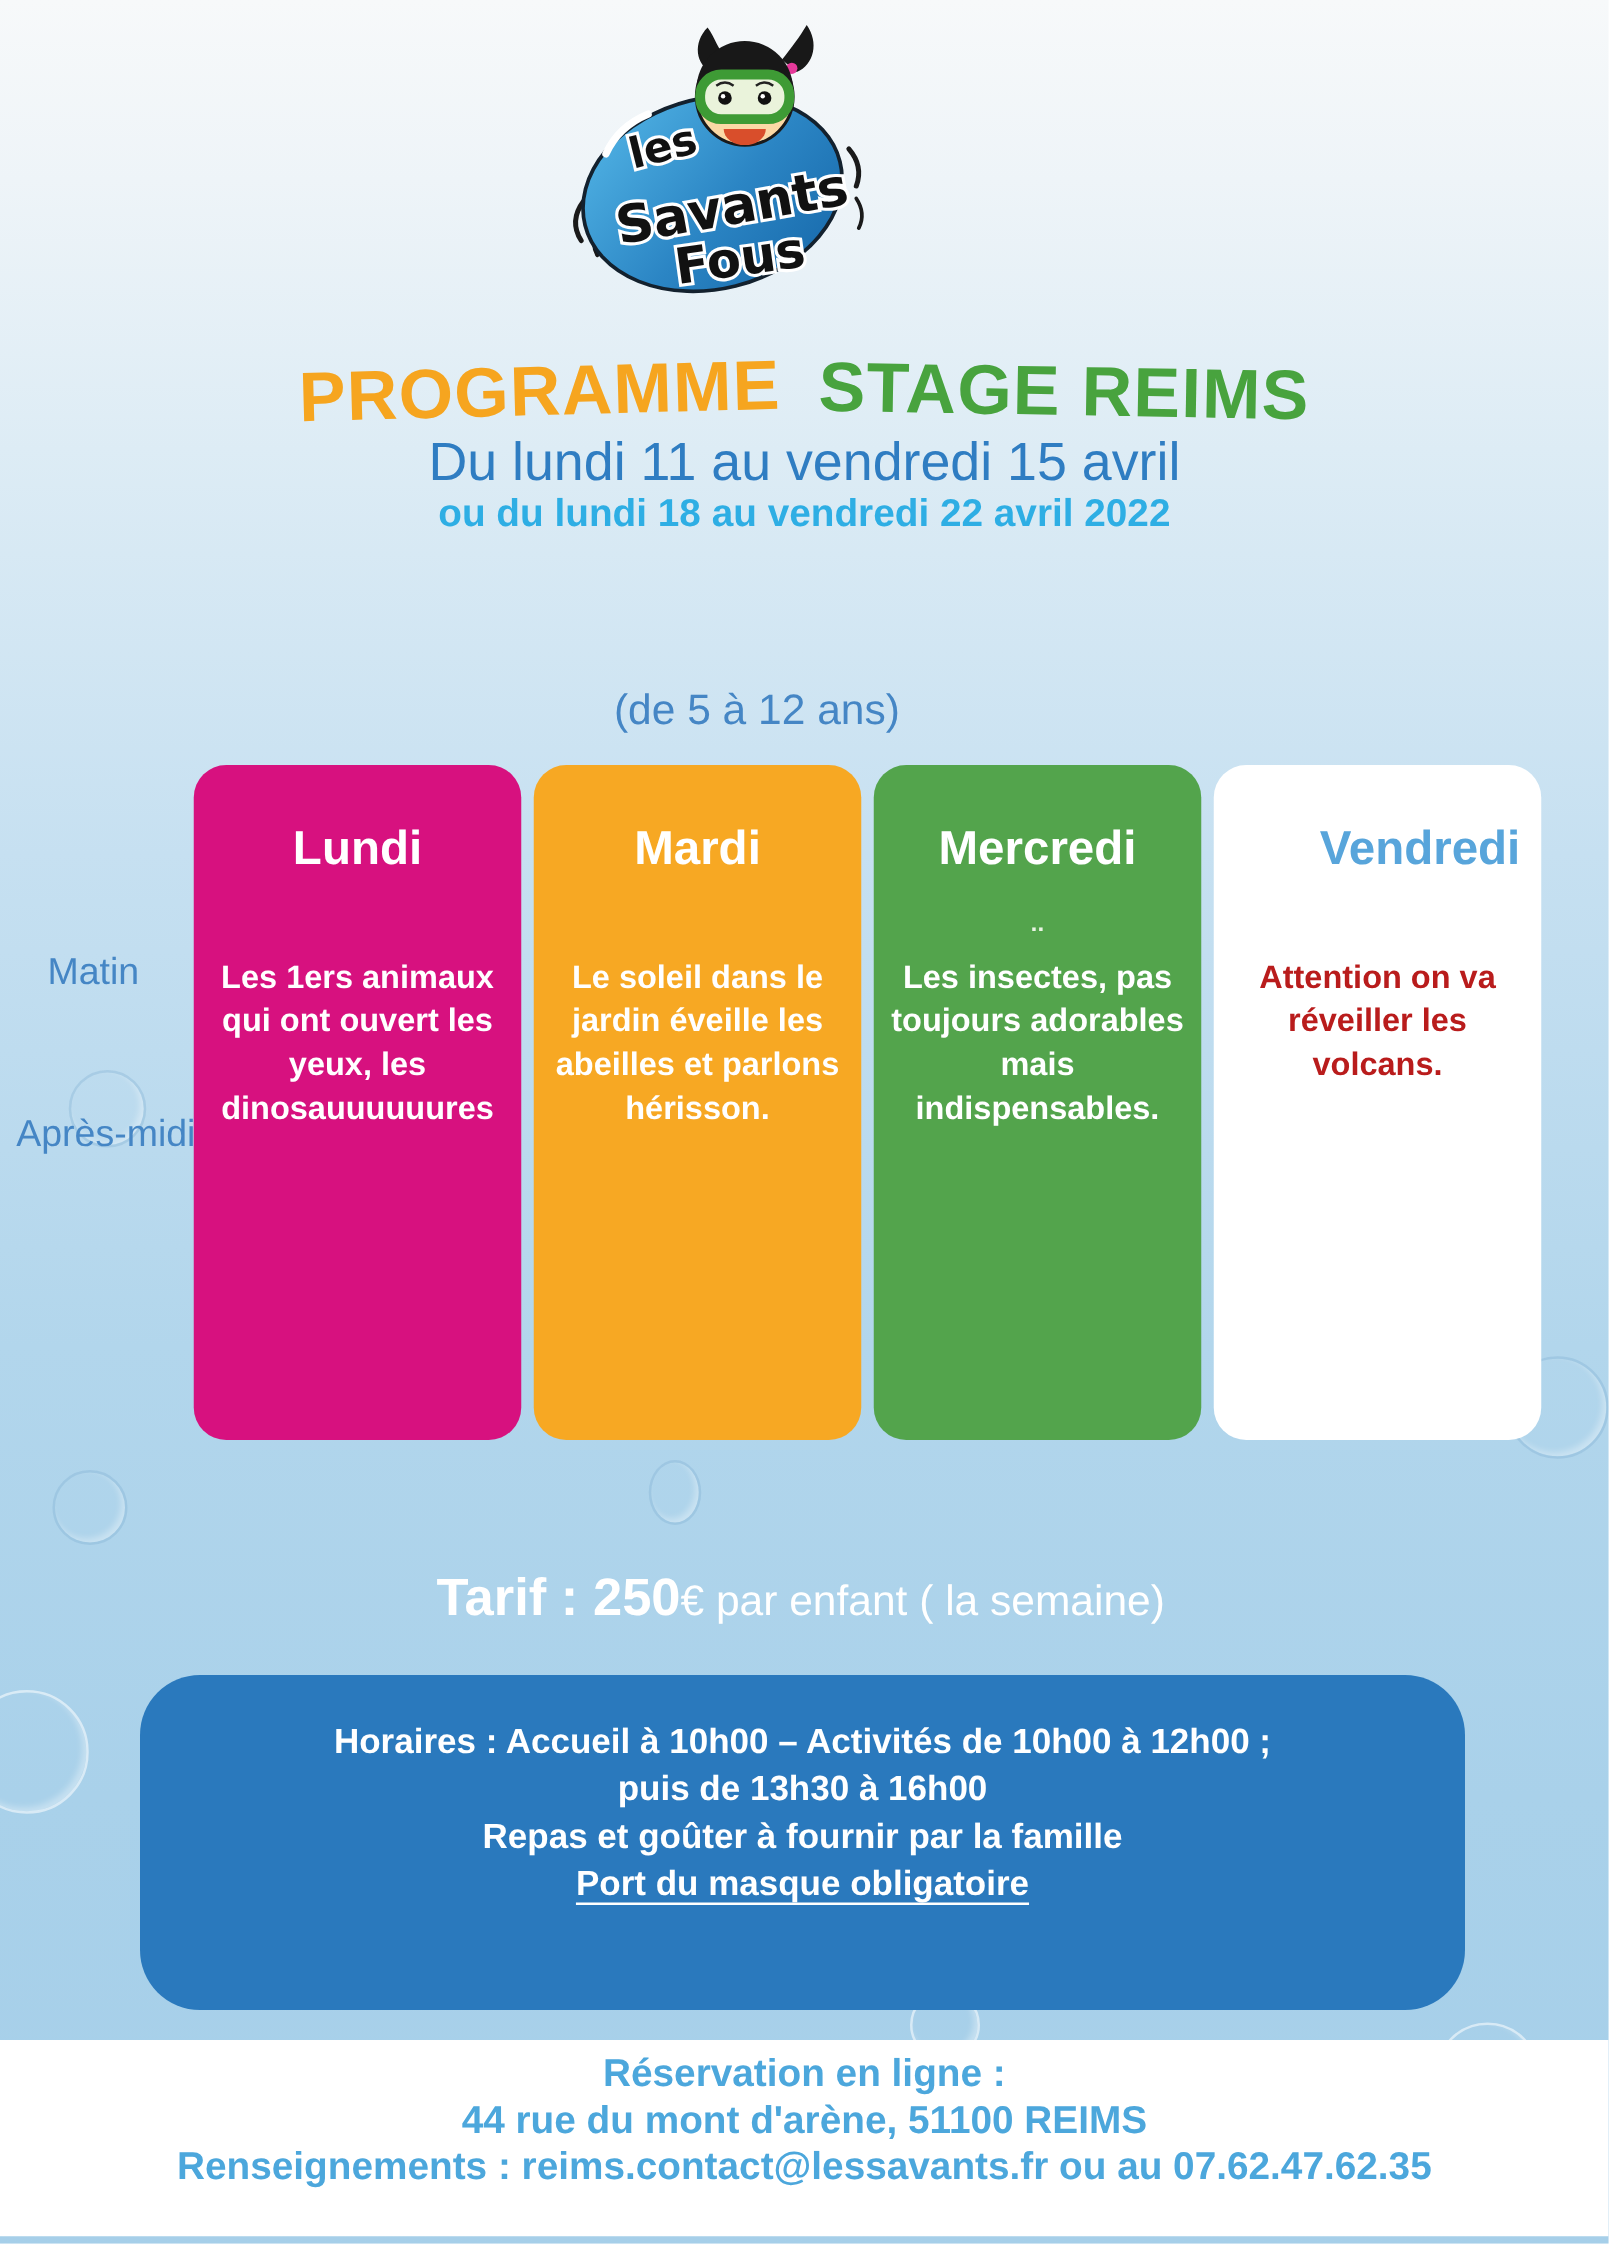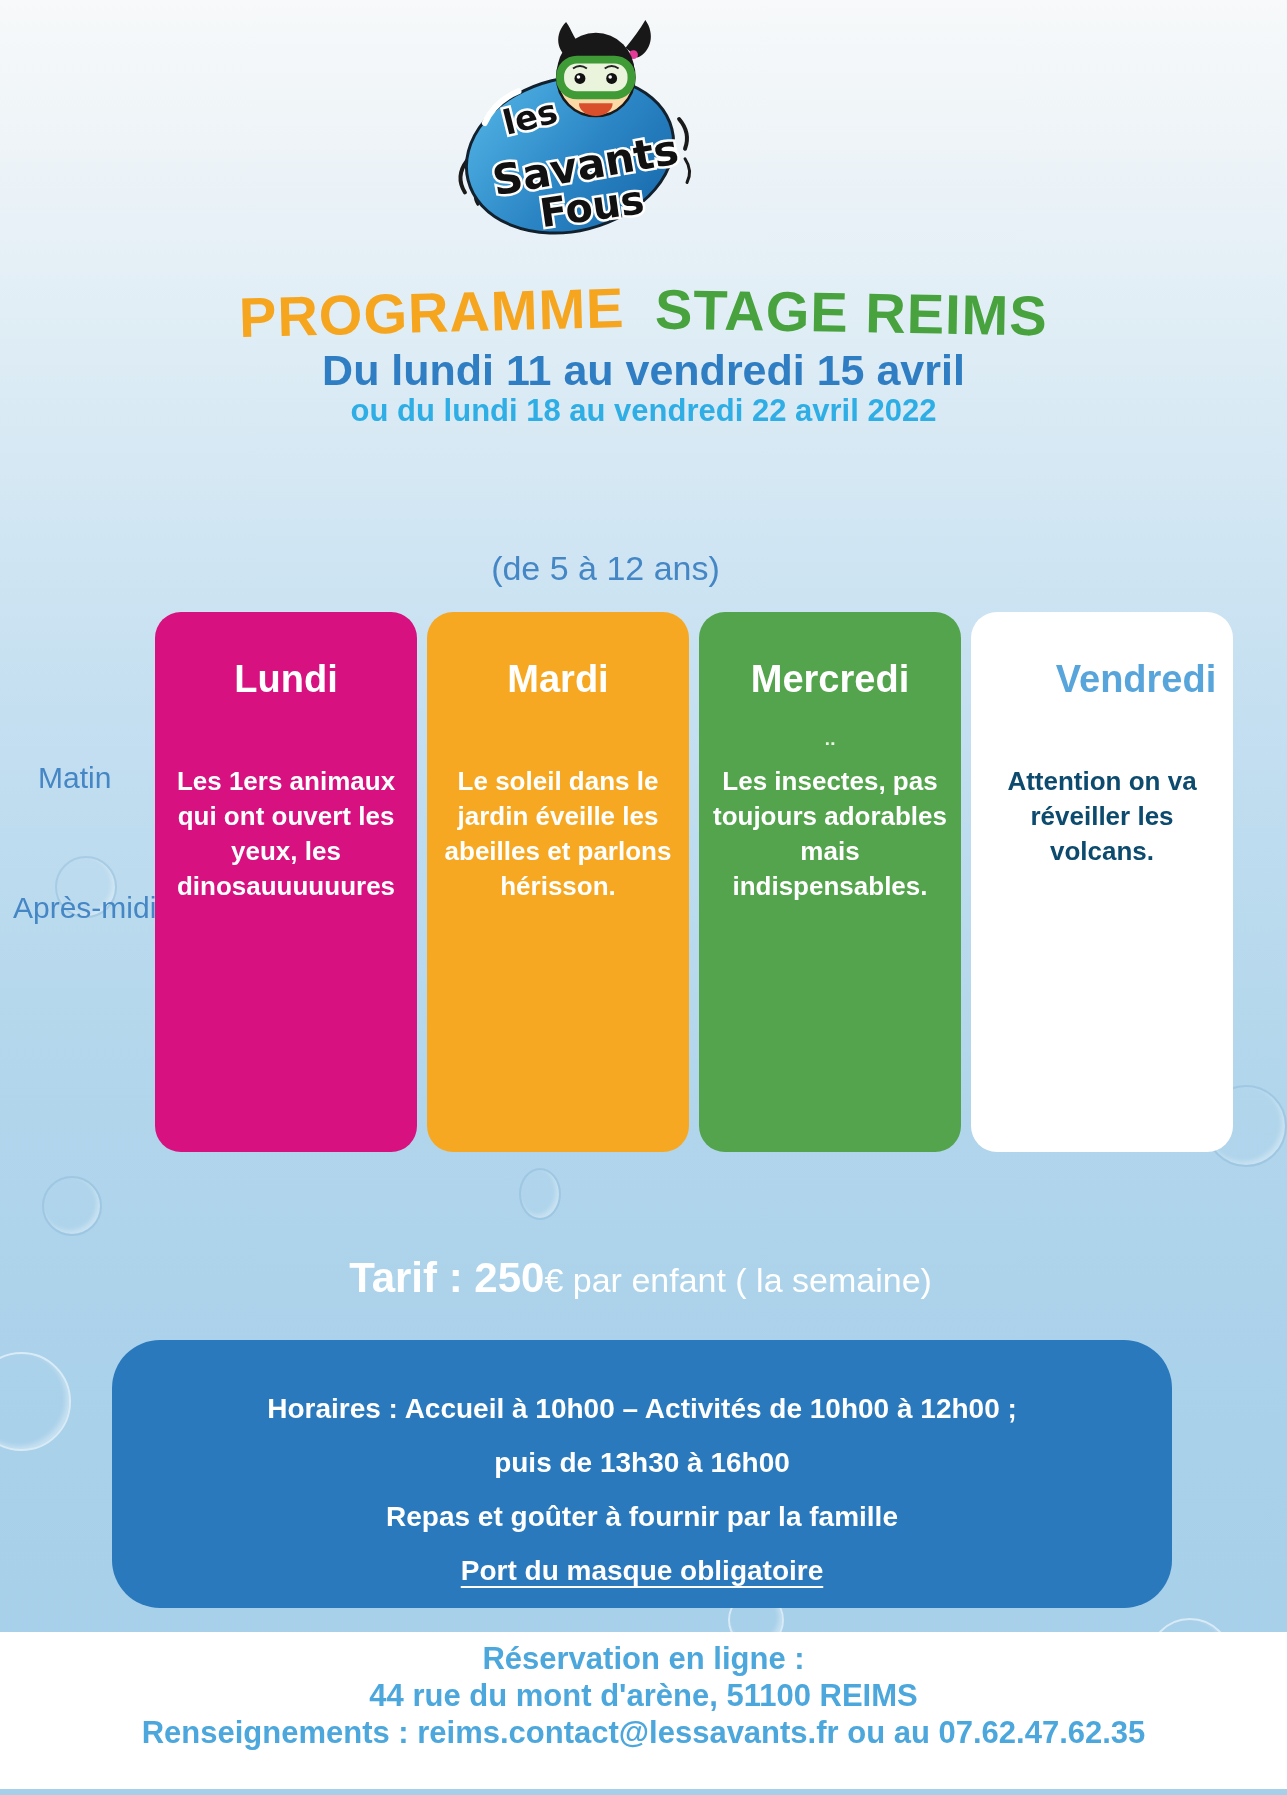--- a/index.html
+++ b/index.html
@@ -13,56 +13,56 @@
             box-shadow: inset -3px -3px 5px rgba(255,255,255,.35); z-index:1; }
   .bubble.light { border-color: rgba(255,255,255,.55); }
   
   .logo { position:absolute; left:448px; top:14px; width:250px; height:228px; z-index:3; }
   
   .title { position:absolute; left:0; top:280px; width:100%; text-align:center;
            font-size:56px; font-weight:bold; letter-spacing:1px; z-index:2; }
   .title .t1 { color:#f6a51f; display:inline-block; transform:rotate(-1.5deg); }
   .title .t2 { color:#48a33e; display:inline-block; transform:rotate(1deg); margin-left:14px; }
   .date1 { position:absolute; left:0; top:346px; width:100%; text-align:center;
-           color:#2f7dc2; font-size:43px; font-weight:bold; z-index:2; }
+           color:#2f7dc2; font-size:43px; font-weight:normal; z-index:2; }
   .date2 { position:absolute; left:0; top:393px; width:100%; text-align:center;
            color:#2eaee4; font-size:31px; font-weight:bold; z-index:2; }
   .age   { position:absolute; left:0; top:549px; width:100%; text-align:center;
            transform:translateX(-38px); color:#4586c5; font-size:34px; font-weight:400; z-index:2; }
   
   .columns { position:absolute; left:155px; top:612px; width:1078px; height:540px;
              display:flex; gap:10px; z-index:2; }
   .day-col { flex:1; position:relative; border-radius:26px; }
   .col-0 { background:#d7117f; } .col-1 { background:#f7a823; }
   .col-2 { background:#53a44c; } .col-3 { background:#5aa5dc; }
   .col-4 { background:#ffffff; }
   .day-header { position:absolute; top:46px; left:0; width:100%; text-align:center;
                 color:#ffffff; font-size:38px; font-weight:bold; }
   .col-4 .day-header { color:#58a5db;padding-left:34px; }
   .day-desc { position:absolute; top:152px; left:0; width:100%; padding:0 5px; box-sizing:border-box;
               text-align:center; color:#ffffff; font-size:26px; line-height:35px; font-weight:bold; }
-  .col-4 .day-desc { color:#0c4a6e; }
+  .col-4 .day-desc { color:#b91c1c; }
   .stray-mark { position:absolute; top:132px; left:0; width:100%; text-align:center;
                 color:#eaf4e4; font-size:26px; font-weight:bold; line-height:14px; }
   .row-label { position:absolute; color:#4586c5; font-size:30px; font-weight:400; z-index:2; }
   .row-label.matin { left:38px; top:761px; }
   .row-label.apres { left:13px; top:891px; }
   
   .tarif { position:absolute; left:0; top:1218px; width:100%; color:#ffffff; z-index:2; white-space:pre-wrap; }
   .tarif-line { width:100%; text-align:center; }
   .tarif-line.l1 { transform:translateX(-3px); }
   .tarif-line.l2 { transform:translateX(68px); margin-top:6px; }
   .tarif-bold { font-size:42px; font-weight:bold; }
   .tarif-euro { font-size:34px; font-weight:400; }
   .tarif-rest { font-size:34px; font-weight:400;text-align:right; }
   
   .info-box { position:absolute; left:112px; top:1340px; width:1060px; height:268px;
               background:#2a79bd; border-radius:48px; z-index:2;
               padding-top:34px; box-sizing:border-box; text-align:center; }
-  .info-box p { margin:16px; color:#ffffff; font-size:28px; line-height:38px; font-weight:bold; }
+  .info-box p { margin:0; color:#ffffff; font-size:28px; line-height:38px; font-weight:bold; }
   .info-box p.underline { text-decoration:underline; text-underline-offset:6px; text-decoration-thickness:2px; }
   
   .footer { position:absolute; left:0; top:1632px; width:100%; height:157px; background:#ffffff;
             text-align:center; padding-top:8px; box-sizing:border-box; z-index:2; }
   .footer p { margin:0; color:#4ca7dc; font-size:31px; line-height:37px; font-weight:bold; }
 </style>
 </head>
 <body>
 
 <div class="page">

